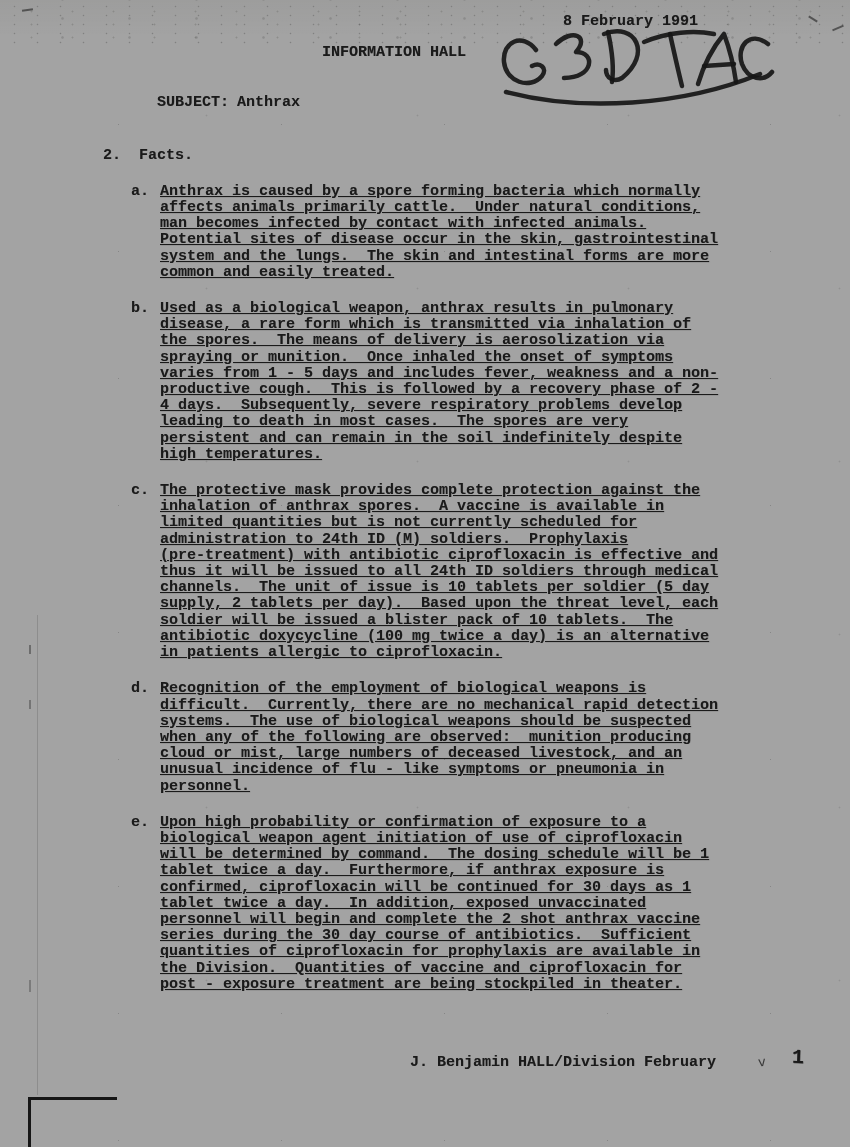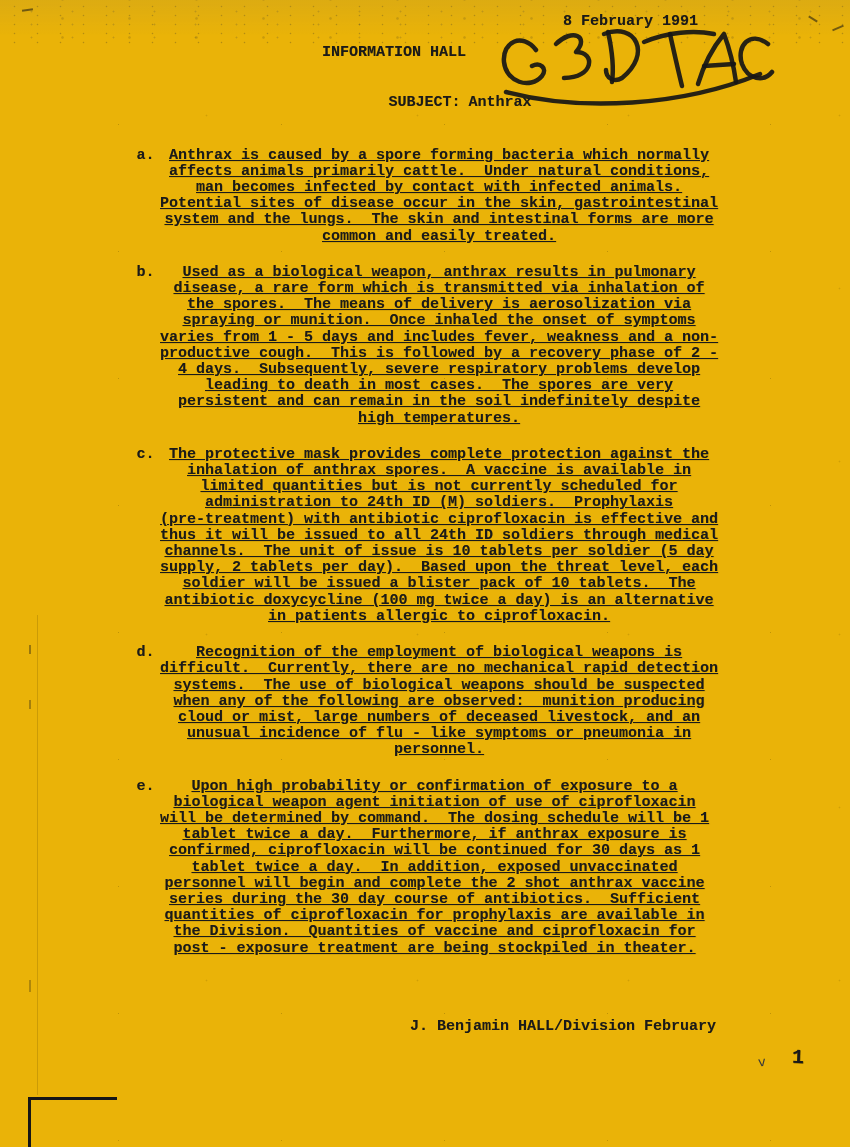--- a/index.html
+++ b/index.html
@@ -4,21 +4,21 @@
 <style>
   html, body {
     margin: 0;
     padding: 0;
     background: #ffffff;
   }
   .page {
     position: relative;
     width: 850px;
     height: 1147px;
-    background: #eab308;
+    background: #a3a3a3;
     overflow: hidden;
     font-family: "Liberation Mono", "DejaVu Sans Mono", monospace;
     font-weight: 700;
     color: #1a1a1a;
   }
   
   .page::after {
     content: "";
     position: absolute;
     inset: 0;
@@ -89,21 +89,21 @@
     opacity: .92;
   }
   .body {
     position: absolute;
     left: 103px; top: 79px;
     width: 660px;
     font-size: 15px;
     line-height: 16.2px;
     text-shadow: 0.3px 0.3px 0 rgba(0,0,0,.3);
   }
-  .block { margin: 0 0 20px 0; text-align: center; }
+  .block { margin: 0 0 20px 0; }
   .subject { white-space: pre; }
   .subject-value { margin-left: 8px; }
   .pnum { display: inline-block; width: 36px; white-space: pre; vertical-align: top; }
   .ptext { white-space: pre; }
   .fact { display: flex; margin-left: 28px; }
   .fact-label { width: 29px; flex: none; white-space: pre; }
   .fact-text { white-space: pre; text-decoration: underline; }
   .signature { margin: 30px 0 0 307px; white-space: pre; }
   .pagemark {
     position: absolute;
@@ -161,20 +161,23 @@
     <path d="M14,72 C90,92 190,86 268,54"></path>
   </svg>
 
   <div class="body">
 
     <div class="subject block">
       <span>SUBJECT:</span><span class="subject-value">Anthrax</span>
     </div>
 
 
+    <div class="para block">
+      <span class="pnum">2.</span><span class="ptext">Facts.</span>
+    </div>
 
     <div class="fact block">
       <div class="fact-label">a.</div>
       <div class="fact-text">Anthrax is caused by a spore forming bacteria which normally
 affects animals primarily cattle.  Under natural conditions,
 man becomes infected by contact with infected animals.
 Potential sites of disease occur in the skin, gastrointestinal
 system and the lungs.  The skin and intestinal forms are more
 common and easily treated.</div>
     </div>

